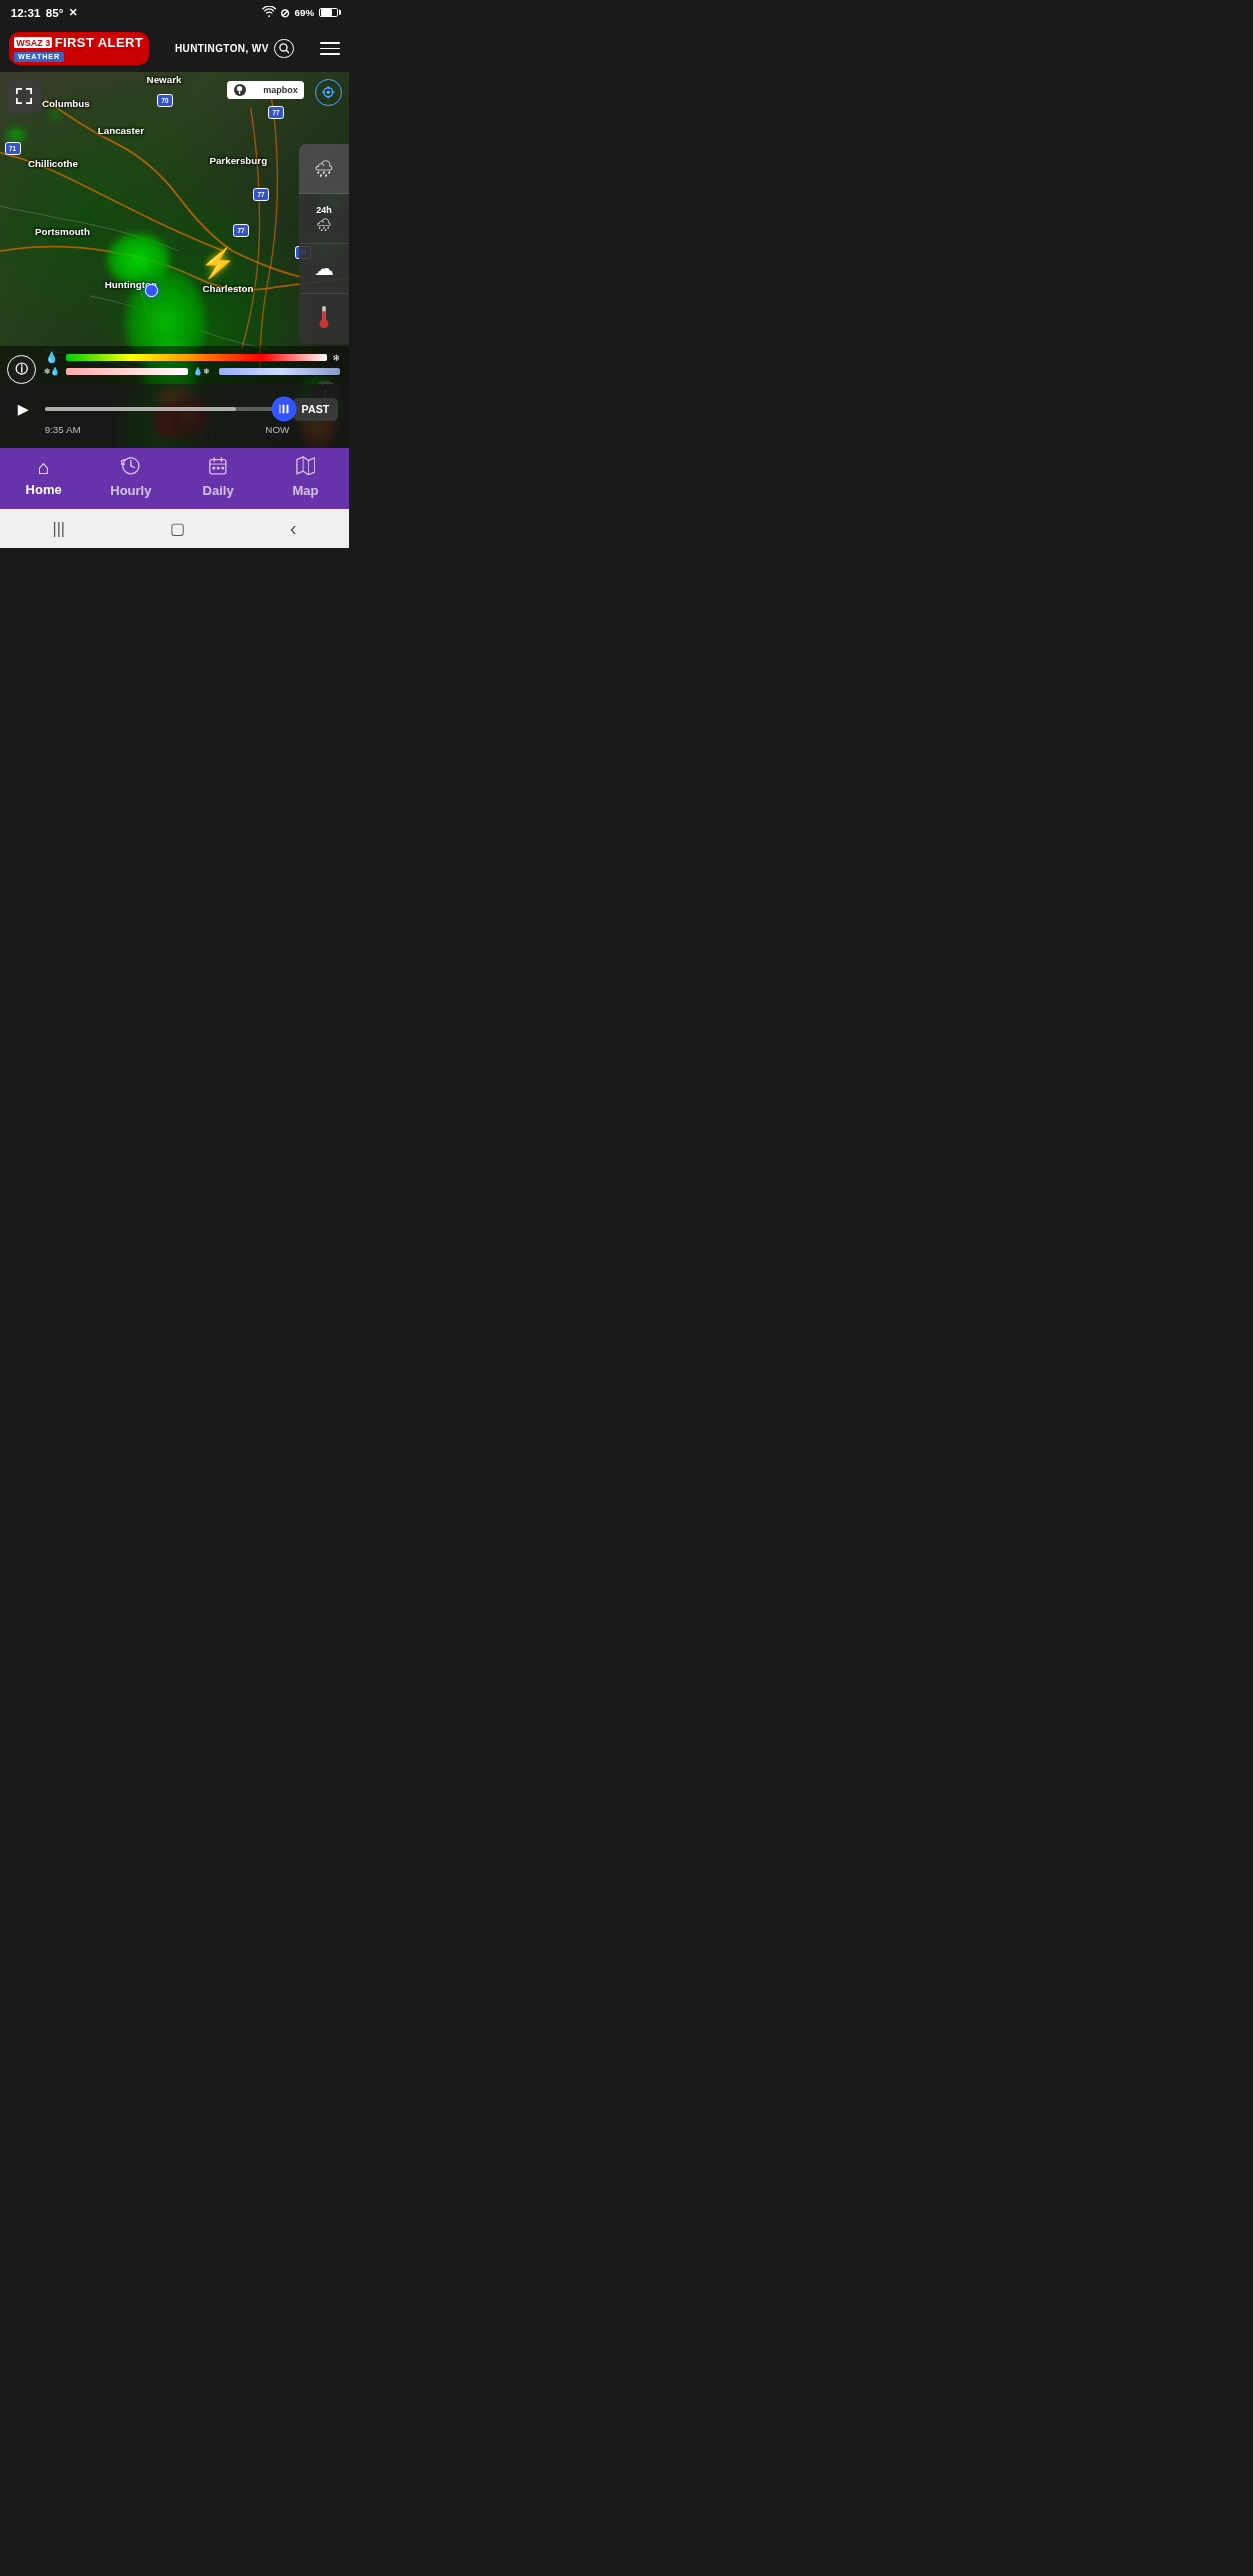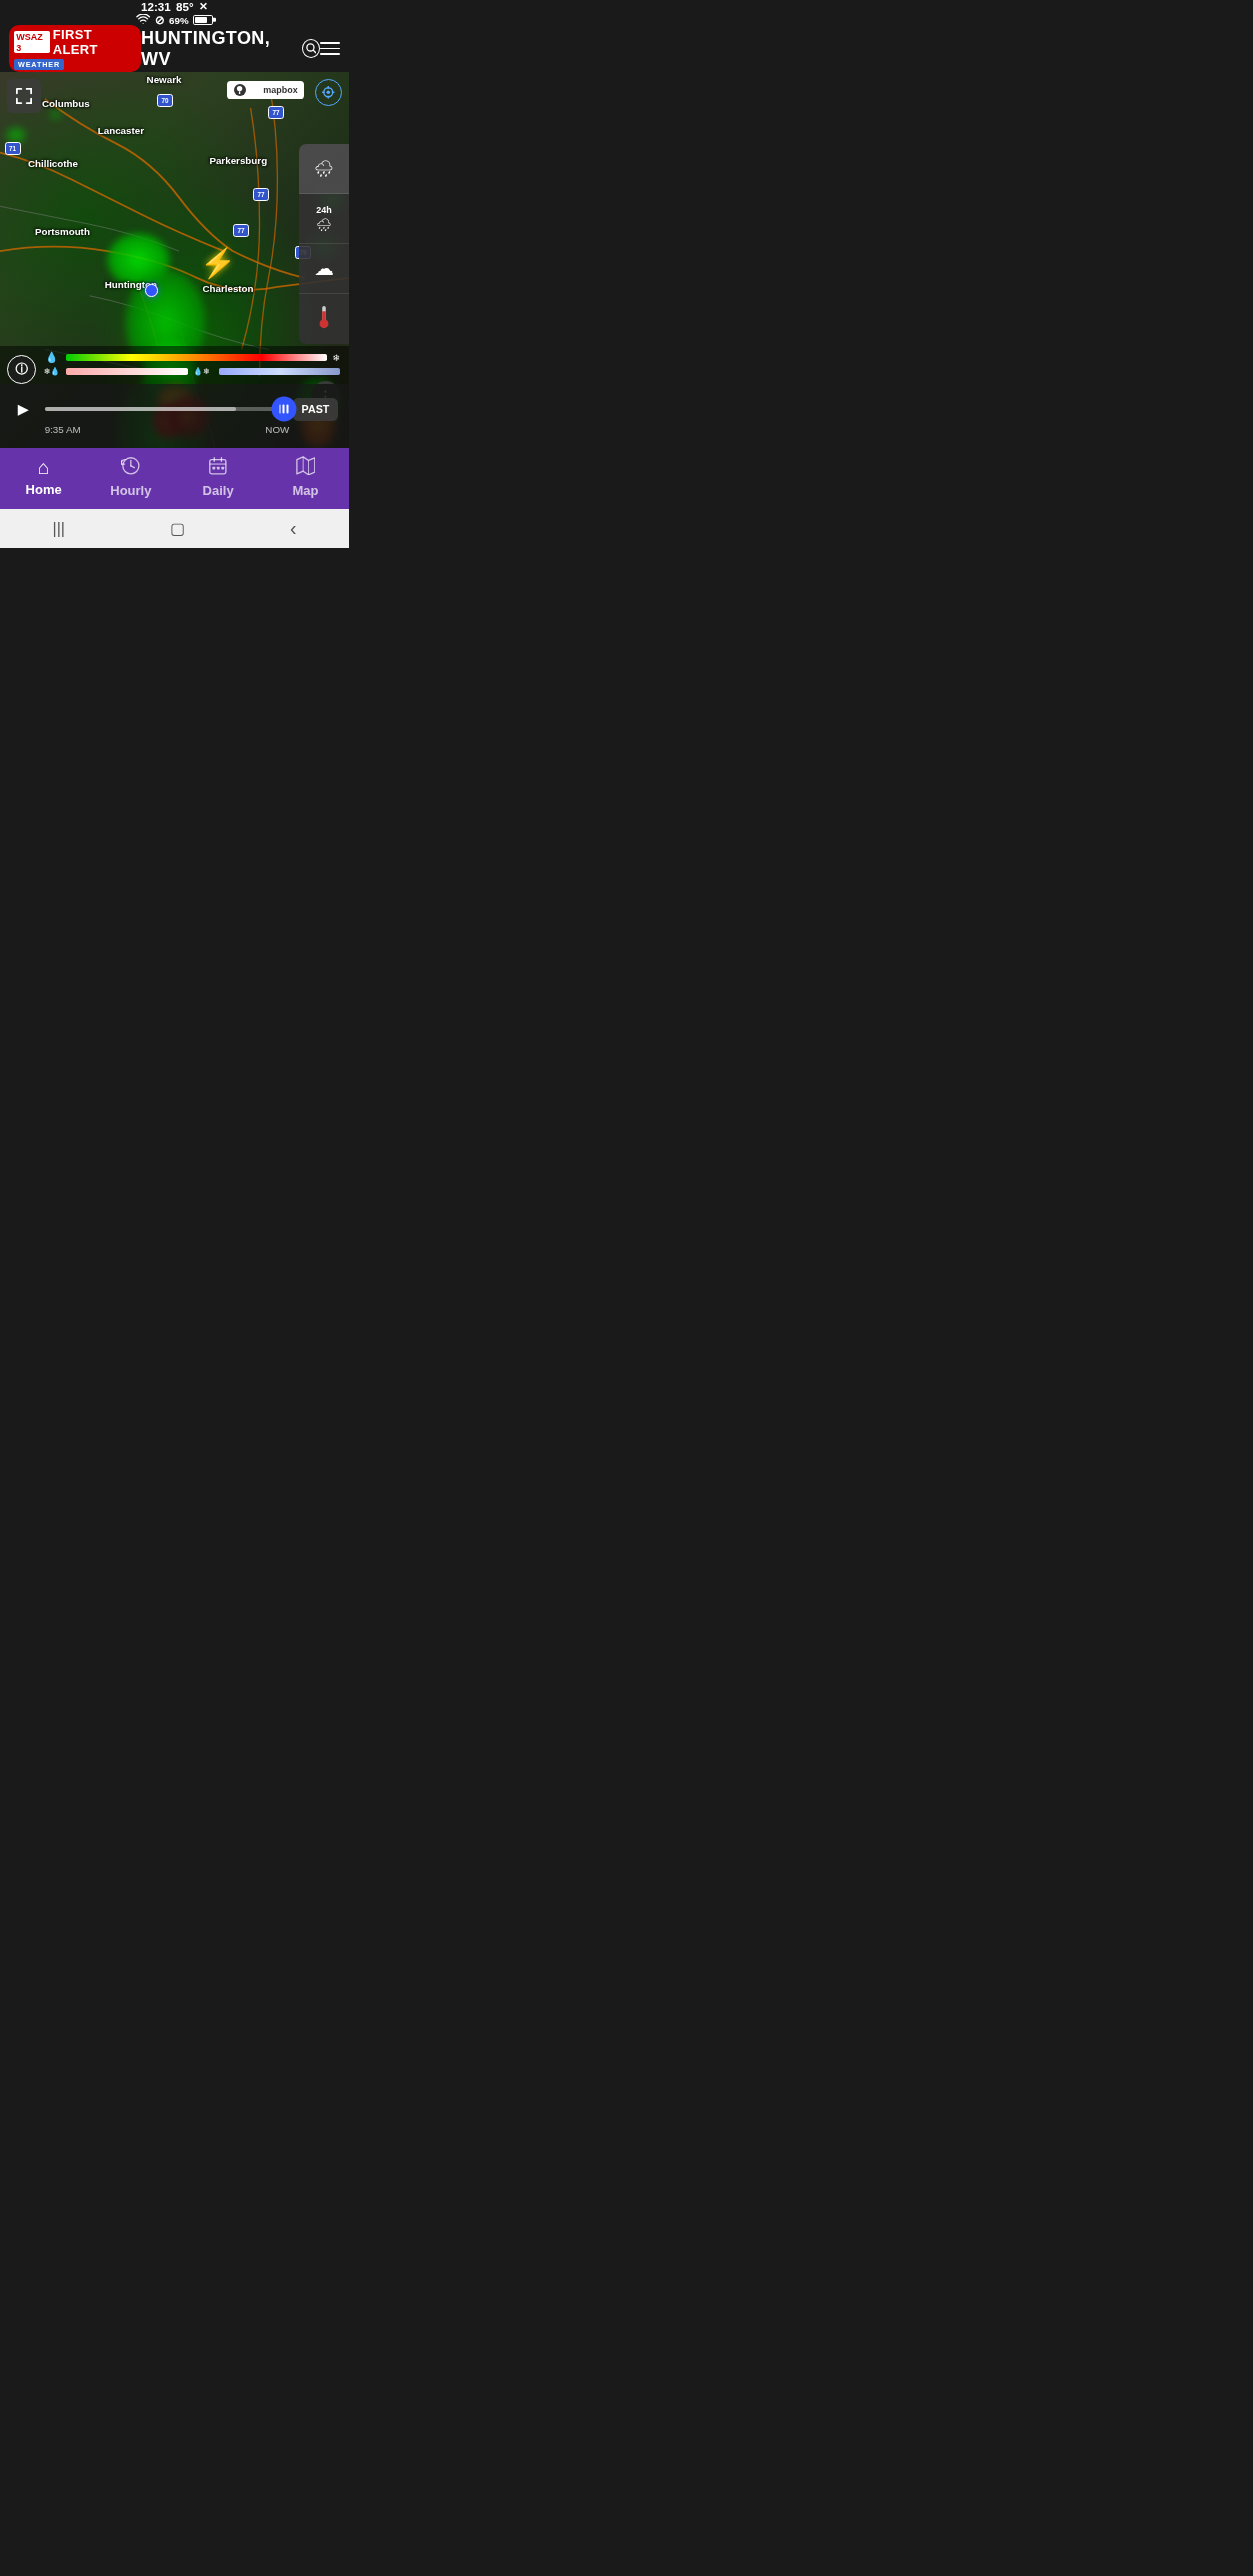--- a/index.html
+++ b/index.html
@@ -19,21 +19,20 @@
       height: 25px;
       display: flex;
       align-items: center;
       justify-content: space-between;
       padding: 0 10.7px;
       color: white;
       font-size: 11.6px;
       font-weight: 600;
       z-index: 100;
       position: relative;
-      flex-direction: column;
     }
     .status-left { display: flex; align-items: center; gap: 5.4px; }
     .status-right { display: flex; align-items: center; gap: 4.5px; font-size: 9.8px; }
     .battery-icon {
       width: 19.7px; height: 9.8px; border: 1.3px solid white; border-radius: 1.8px;
       position: relative; display: inline-flex; align-items: center;
     }
     .battery-icon::after {
       content: '';
       position: absolute;
@@ -81,21 +80,21 @@
       letter-spacing: 0.4px;
     }
     .weather-label {
       background: #3366cc;
       color: white; font-size: 7.2px; font-weight: 700;
       padding: 0.9px 3.6px; border-radius: 1.8px; margin-top: 1.8px;
       text-transform: uppercase; letter-spacing: 0.9px;
     }
     .location-bar {
       display: flex; align-items: center; gap: 5.4px;
-      color: white; font-size: 18px; font-weight: 600;
+      color: white; font-size: 10px; font-weight: 600;
       letter-spacing: 0.4px;
     }
     .search-icon-circle {
       width: 19.7px; height: 19.7px;
       border: 1.8px solid white; border-radius: 50%;
       display: flex; align-items: center; justify-content: center;
       color: white; font-size: 10.7px;
     }
     .hamburger {
       display: flex; flex-direction: column; gap: 3.6px; cursor: pointer;

